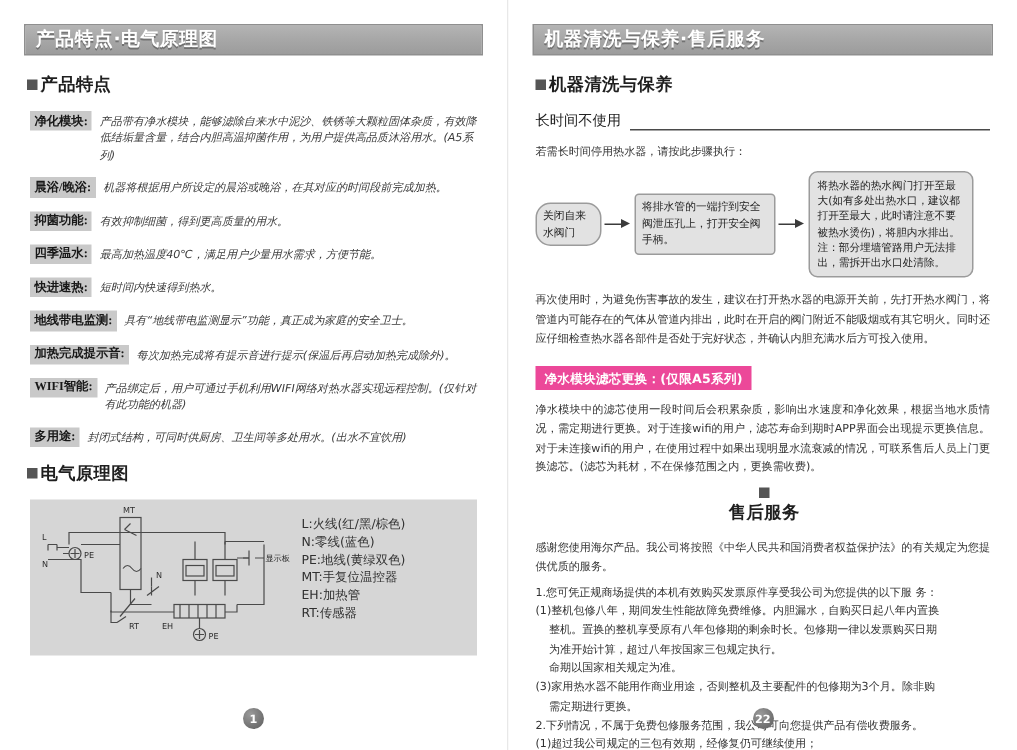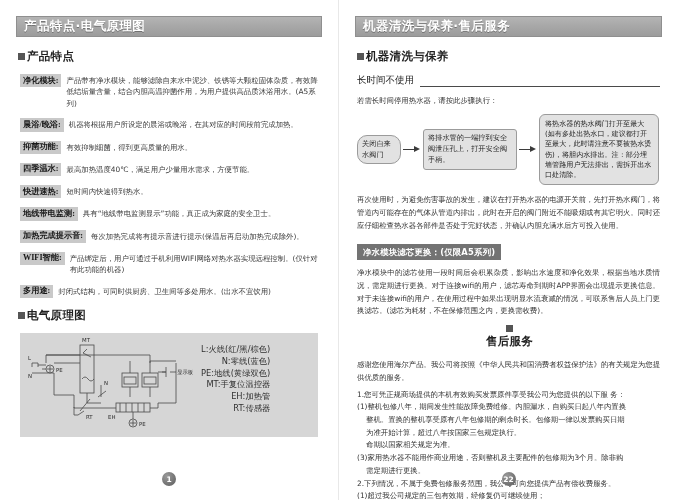--- a/index.html
+++ b/index.html
@@ -90,41 +90,42 @@
     line-height: 1.25;
     margin-right: 5px;
     font-family: Liberation Serif, serif;
   }
   .feature-desc {
     font-size: 7.4px;
     line-height: 1.55;
     color: #3a3a3a;
     flex: 1 1 auto;
     padding-top: 1px;
+    font-style: italic;
   }
 
   
   .diagram-box {
     margin: 4px 4px 0 4px;
     background: #d6d6d6;
     height: 104px;
     position: relative;
     display: flex;
     align-items: center;
   }
   .diagram-svg { display: block; }
   .legend {
     position: absolute;
     left: 181px;
     top: 11px;
     font-size: 8.3px;
     line-height: 1.42;
     color: #303030;
   }
-  .legend div { white-space: nowrap; text-align: right; }
+  .legend div { white-space: nowrap; }
 
   
   .page-num {
     position: absolute;
     bottom: 14px;
     left: 0;
     width: 100%;
     display: flex;
     justify-content: center;
   }
@@ -180,21 +181,21 @@
     border-radius: 3px;
     font-size: 7.2px;
     line-height: 1.5;
     color: #242424;
     padding: 3px 4px;
     box-sizing: border-box;
   }
   .flow-box-1 { width: 44px; border-radius: 10px; }
   .flow-box-2 { width: 94px; }
   .flow-box-3 {
-    width: 120px;
+    width: 110px;
     border-radius: 6px;
     padding: 4px 5px;
     font-size: 7.1px;
     line-height: 1.45;
   }
   .arrow {
     flex: 0 0 auto;
     width: 22px;
     height: 9px;
     position: relative;
@@ -213,21 +214,21 @@
     position: absolute;
     right: 3px;
     top: 1.2px;
     border-left: 6px solid #3b3b3b;
     border-top: 3.6px solid transparent;
     border-bottom: 3.6px solid transparent;
   }
 
   
   .ribbon {
-    background: #737373;
+    background: #ec4899;
     color: #fff;
     font-size: 8.4px;
     font-weight: bold;
     display: inline-block;
     padding: 2.5px 6px;
     margin: 3px 2px 7px 2px;
     letter-spacing: .2px;
   }
 
   .list-line {

